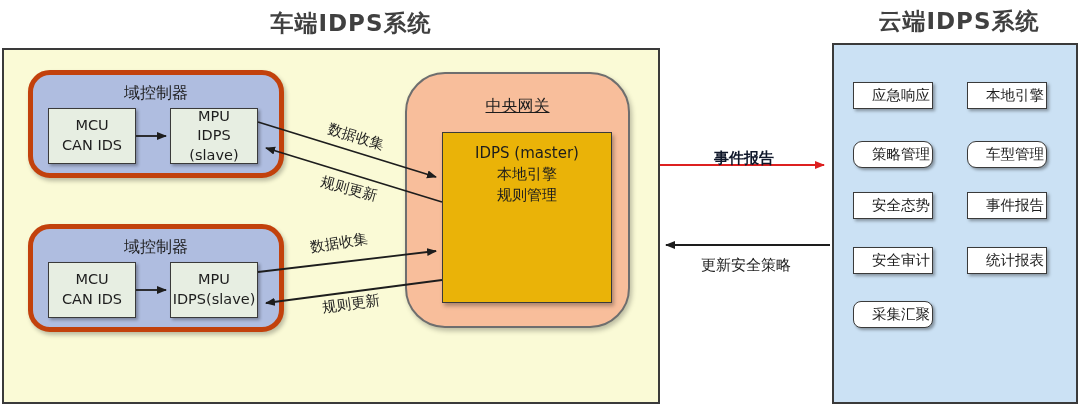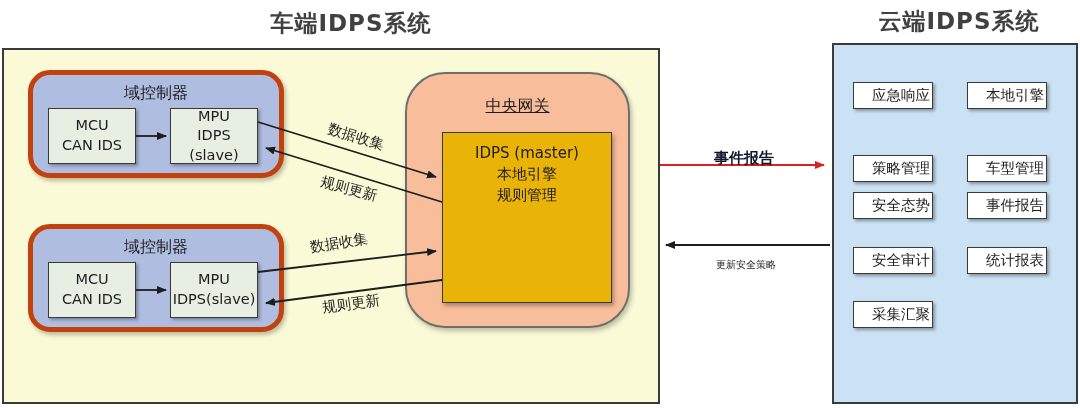--- a/index.html
+++ b/index.html
@@ -39,34 +39,34 @@
   #master{position:absolute;left:442px;top:132px;width:170px;height:171px;
           background:#eab308;border:1.8px solid #3a3a3a;
           box-shadow:2px 3px 4px rgba(0,0,0,0.3);
           text-align:center;font-size:15px;line-height:1.25;padding-top:11px;}
   #master div{margin-bottom:2px;}
 
   .mod{position:absolute;width:80px;height:27px;background:#ffffff;border:1.6px solid #3a3a3a;
        display:flex;align-items:center;justify-content:center;font-size:14.5px;
        box-shadow:2px 2px 3px rgba(0,0,0,0.35);white-space:nowrap;padding-left:16px;}
   .mc1{left:853px;} .mc2{left:967px;}
-  .mr1{top:82px;} .mr2{top:155px;} .mr3{top:192px;} .mr4{top:247px;} .mr5{top:301px;}
+  .mr1{top:82px;} .mr2{top:141px;border-radius:9px;} .mr3{top:192px;} .mr4{top:247px;} .mr5{top:301px;border-radius:8px;}
 
   svg.wires{position:absolute;left:0;top:0;width:1080px;height:408px;pointer-events:none;}
 
   .flow-label{position:absolute;font-size:14.5px;white-space:nowrap;color:#1d1d1d;}
   #lbl-dc1{left:356px;top:137px;transform:translate(-50%,-50%) rotate(17deg);}
   #lbl-ru1{left:349px;top:189px;transform:translate(-50%,-50%) rotate(15deg);}
   #lbl-dc2{left:339px;top:243px;transform:translate(-50%,-50%) rotate(-9deg);}
   #lbl-ru2{left:351px;top:304px;transform:translate(-50%,-50%) rotate(-8deg);}
 
   #lbl-event{position:absolute;left:744px;top:152px;transform:translate(-50%,-50%);
              color:#0f172a;font-size:15px;font-weight:700;white-space:nowrap;margin-top:6px;}
   #lbl-policy{position:absolute;left:746px;top:265px;transform:translate(-50%,-50%);
-              font-size:10px;white-space:nowrap;}
+              font-size:15px;white-space:nowrap;}
 </style>
 </head>
 <body>
 
 <div class="stage">
 
   <div class="title" id="vehicle-title">车端IDPS系统</div>
   <div class="title" id="cloud-title">云端IDPS系统</div>
 
   <div class="panel" id="vehicle-panel"></div>

